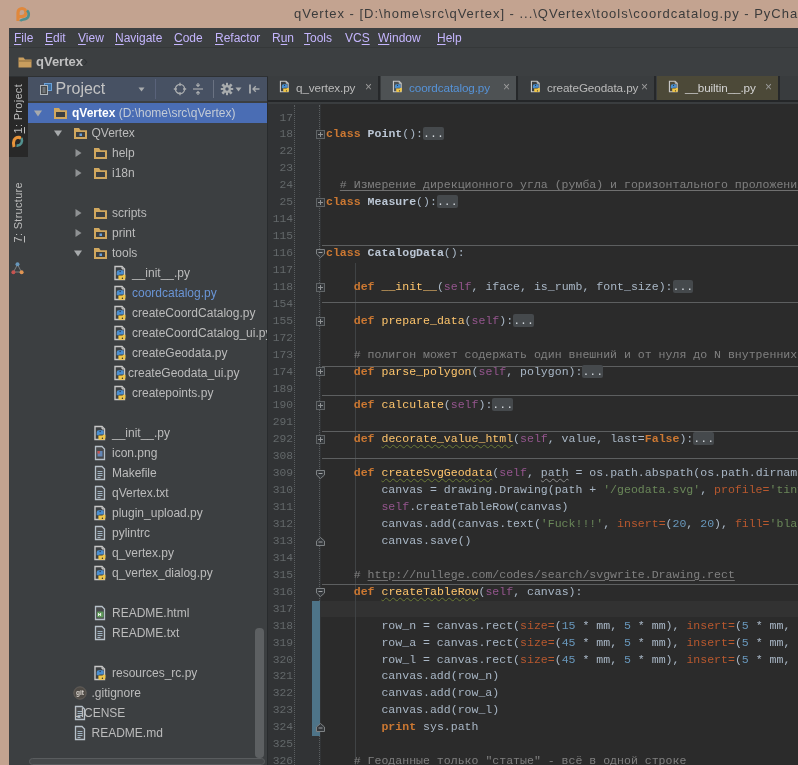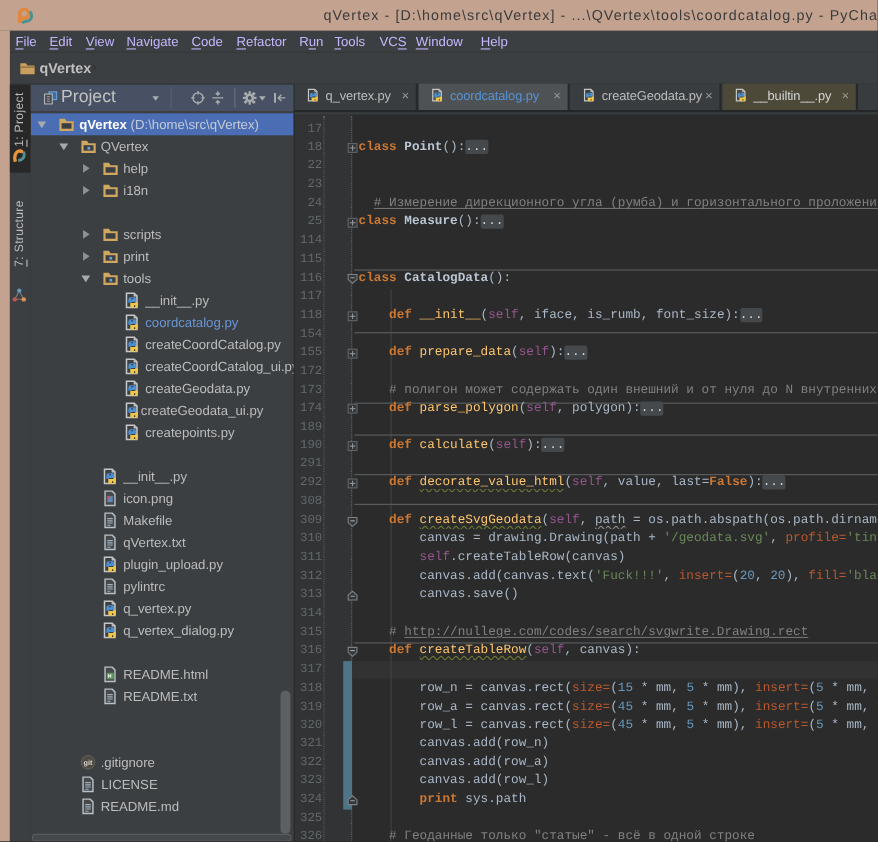--- a/index.html
+++ b/index.html
@@ -460,38 +460,51 @@
     </div>
 <div class="trow" style="top:521.5px">
       <span class="ticon" style="left:64px;top:2px">
         <svg width="16" height="16" viewBox="0 0 16 16" style="display:block;">
           <path d="M3.5 1.5 H10 L12.5 4 V14.5 H3.5 z" fill="#47494b" stroke="#b6c0c8" stroke-width="1.3"></path>
           <path d="M5.5 6.5 h5 M5.5 8.5 h5 M5.5 10.5 h5 M5.5 12.5 h3" stroke="#9fb3c2" stroke-width="1"></path>
         </svg>
       </span>
       <span class="tlabel" style="left:84px">README.txt</span>
     </div>
+<div class="trow" style="top:561.5px">
+      <span class="ticon" style="left:64px;top:2px">
+        <svg width="16" height="16" viewBox="0 0 16 16" style="display:block;transform:scale(1.0);transform-origin:0 0">
+          <path d="M3 1.5 H10 L12.5 4 V14.5 H3 z" fill="none" stroke="#c7c7c7" stroke-width="1.4"></path>
+          <path d="M10 1.5 V4 H12.5" fill="#9a9a9a" stroke="#c7c7c7" stroke-width="1"></path>
+          <path d="M7.2 5.2 h3.2 a1.3 1.3 0 0 1 1.3 1.3 v3 h-4.4 v0.8 h-2.6 v-3 a2.1 2.1 0 0 1 2.1 -2.1 z" fill="#4a8fd0"></path>
+          <circle cx="8.1" cy="6.6" r="0.7" fill="#2b2b2b"></circle>
+          <path d="M9.1 14.8 h-1.4 a1.3 1.3 0 0 1 -1.3 -1.3 v-3 h4.4 v-0.8 h2.6 v3 a2.1 2.1 0 0 1 -2.1 2.1 z" fill="#efc649"></path>
+          <circle cx="10.4" cy="13.3" r="0.7" fill="#2b2b2b"></circle>
+        </svg>
+      </span>
+      <span class="tlabel" style="left:84px">resources_rc.py</span>
+    </div>
 <div class="trow" style="top:581.5px">
       <span class="ticon" style="left:44px;top:2px">
         <svg width="16" height="16" viewBox="0 0 16 16" style="display:block;">
           <circle cx="8" cy="8" r="6.2" fill="#4e4a45"></circle>
           <circle cx="8" cy="8" r="6.2" fill="none" stroke="#6b665f" stroke-width="0.8"></circle>
           <text x="8" y="10.4" font-family="Liberation Sans" font-size="6.5" font-weight="bold" fill="#d8d3cc" text-anchor="middle">git</text>
         </svg>
       </span>
       <span class="tlabel" style="left:63.5px">.gitignore</span>
     </div>
 <div class="trow" style="top:601.5px">
       <span class="ticon" style="left:44px;top:2px">
         <svg width="16" height="16" viewBox="0 0 16 16" style="display:block;">
           <path d="M3.5 1.5 H10 L12.5 4 V14.5 H3.5 z" fill="#47494b" stroke="#b6c0c8" stroke-width="1.3"></path>
           <path d="M5.5 6.5 h5 M5.5 8.5 h5 M5.5 10.5 h5 M5.5 12.5 h3" stroke="#9fb3c2" stroke-width="1"></path>
         </svg>
       </span>
-      <span class="tlabel" style="left:64px">LICENSE</span>
+      <span class="tlabel" style="left:46px">LICENSE</span>
     </div>
 <div class="trow" style="top:621.5px">
       <span class="ticon" style="left:44px;top:2px">
         <svg width="16" height="16" viewBox="0 0 16 16" style="display:block;">
           <path d="M3.5 1.5 H10 L12.5 4 V14.5 H3.5 z" fill="#47494b" stroke="#b6c0c8" stroke-width="1.3"></path>
           <path d="M5.5 6.5 h5 M5.5 8.5 h5 M5.5 10.5 h5 M5.5 12.5 h3" stroke="#9fb3c2" stroke-width="1"></path>
         </svg>
       </span>
       <span class="tlabel" style="left:63.5px">README.md</span>
     </div>

